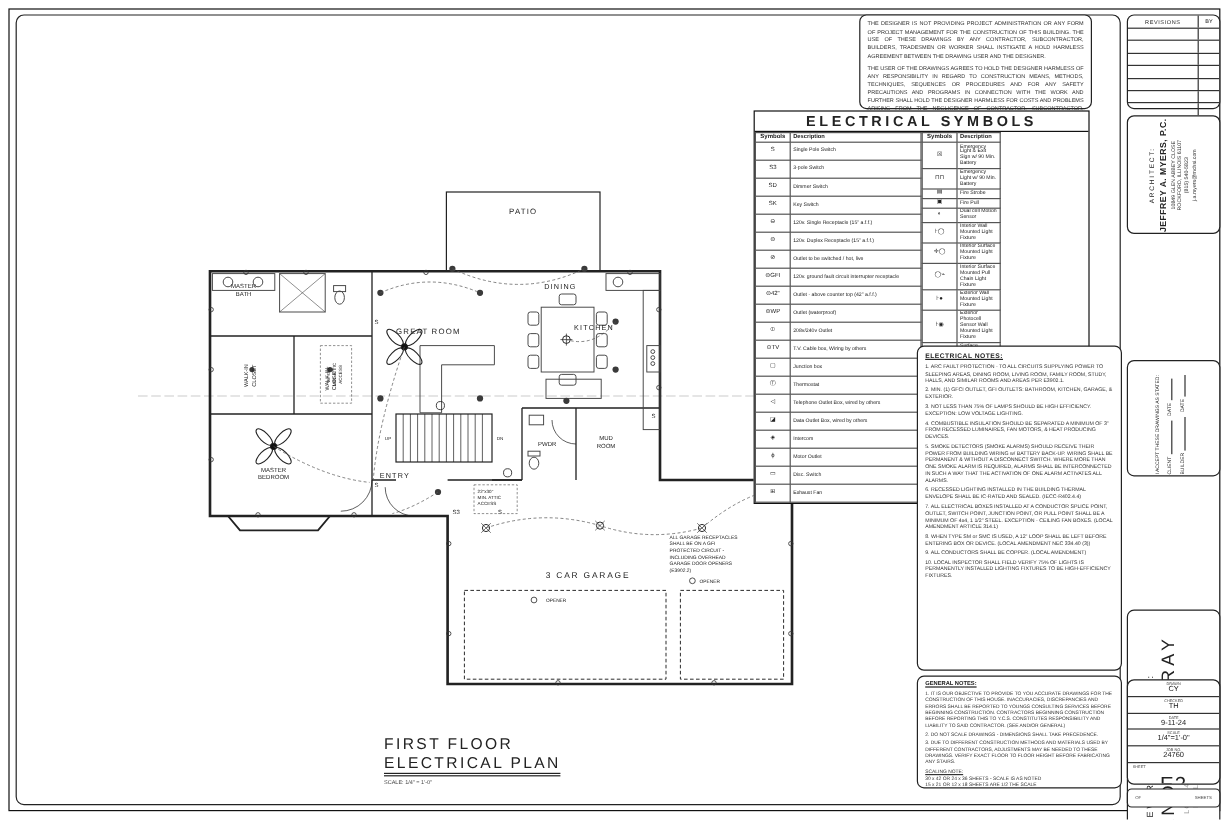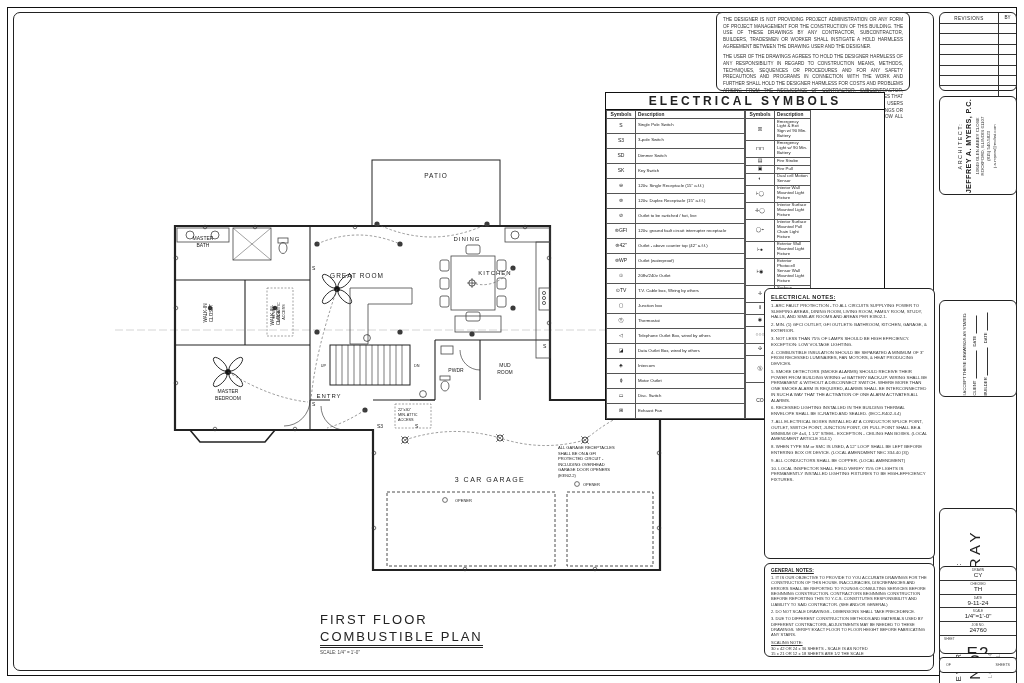--- a/index.html
+++ b/index.html
@@ -12,21 +12,21 @@
   .box{border:1px solid #222;border-radius:6px;background:#fff;}
   
   #sheet-border{left:7px;top:7px;width:1008px;height:667px;border:1.6px solid #111;}
   #draw-frame{left:13px;top:12px;width:919px;height:657px;border:1px solid #222;border-radius:7px;}
 
   
   #disclaimer{left:716px;top:12px;width:194px;height:79px;padding:4px 6px;box-sizing:border-box;}
   #disclaimer p{margin:0 0 4px 0;font-size:4.6px;line-height:1.45;text-align:justify;color:#333;}
 
   
-  #symbols{left:605px;top:92px;width:278px;border:1.1px solid #111;background:#fff;}
+  #symbols{left:628px;top:92px;width:278px;border:1.1px solid #111;background:#fff;}
   #symbols .title{border-bottom:1.1px solid #111;text-align:center;font-size:12px;letter-spacing:3px;padding:1px 0;font-weight:bold;}
   #symbols .halves{display:flex;}
   #symbols table{border-collapse:collapse;width:50%;table-layout:fixed;}
   #symbols td,#symbols th{border:0.6px solid #555;font-size:4.3px;padding:0.6px 2px;line-height:1.15;vertical-align:middle;overflow:hidden;}
   #symbols th{font-size:4.8px;text-align:left;}
   #symbols .sym{width:24px;text-align:center;font-size:5px;}
   #symbols .desc{}
 
   
   #elec-notes{left:764px;top:288px;width:171px;height:271px;padding:5px 6px;box-sizing:border-box;}
@@ -326,21 +326,21 @@
     <text x="443" y="306.5" font-size="4.1">SHALL BE ON A GFI</text>
     <text x="443" y="312" font-size="4.1">PROTECTED CIRCUIT -</text>
     <text x="443" y="317.5" font-size="4.1">INCLUDING OVERHEAD</text>
     <text x="443" y="323" font-size="4.1">GARAGE DOOR OPENERS</text>
     <text x="443" y="328.5" font-size="4.1">(E3902.2)</text>
   </g>
 </svg>
 
 <div class="abs" id="plan-title">
   <div class="t1">FIRST FLOOR</div>
-  <div class="t2">COMBUSTIBLE PLAN</div>
+  <div class="t2">ELECTRICAL PLAN</div>
   <div class="sc">SCALE: 1/4" = 1'-0"</div>
 </div>
 
 <div class="abs box" id="disclaimer">
   <p>THE DESIGNER IS NOT PROVIDING PROJECT ADMINISTRATION OR ANY FORM OF PROJECT MANAGEMENT FOR THE CONSTRUCTION OF THIS BUILDING. THE USE OF THESE DRAWINGS BY ANY CONTRACTOR, SUBCONTRACTOR, BUILDERS, TRADESMEN OR WORKER SHALL INSTIGATE A HOLD HARMLESS AGREEMENT BETWEEN THE DRAWING USER AND THE DESIGNER.</p>
   <p>THE USER OF THE DRAWINGS AGREES TO HOLD THE DESIGNER HARMLESS OF ANY RESPONSIBILITY IN REGARD TO CONSTRUCTION MEANS, METHODS, TECHNIQUES, SEQUENCES OR PROCEDURES AND FOR ANY SAFETY PRECAUTIONS AND PROGRAMS IN CONNECTION WITH THE WORK AND FURTHER SHALL HOLD THE DESIGNER HARMLESS FOR COSTS AND PROBLEMS ARISING FROM THE NEGLIGENCE OF CONTRACTOR, SUBCONTRACTOR, TRADESMAN OR FOREMAN. THE USE OF THESE DRAWINGS ALSO IMPLIES THAT THE DESIGNER SHALL TAKE NO RESPONSIBILITY FOR THE PLANS USERS FAILURE TO CARRY OUT THE WORK IN ACCORDANCE WITH THE DRAWINGS OR CONTRACT DOCUMENTS. CONTRACTOR(S) IS RESPONSIBLE TO FOLLOW ALL LOCAL, STATE, AND FEDERAL CODES.</p>
 </div>
 
 <div class="abs" id="symbols">
   <div class="title">ELECTRICAL SYMBOLS</div>

